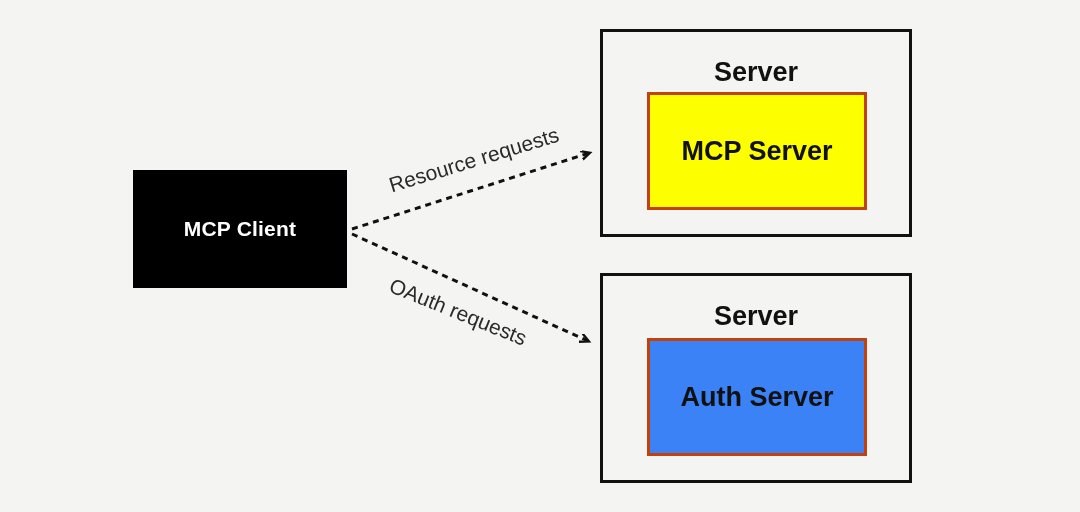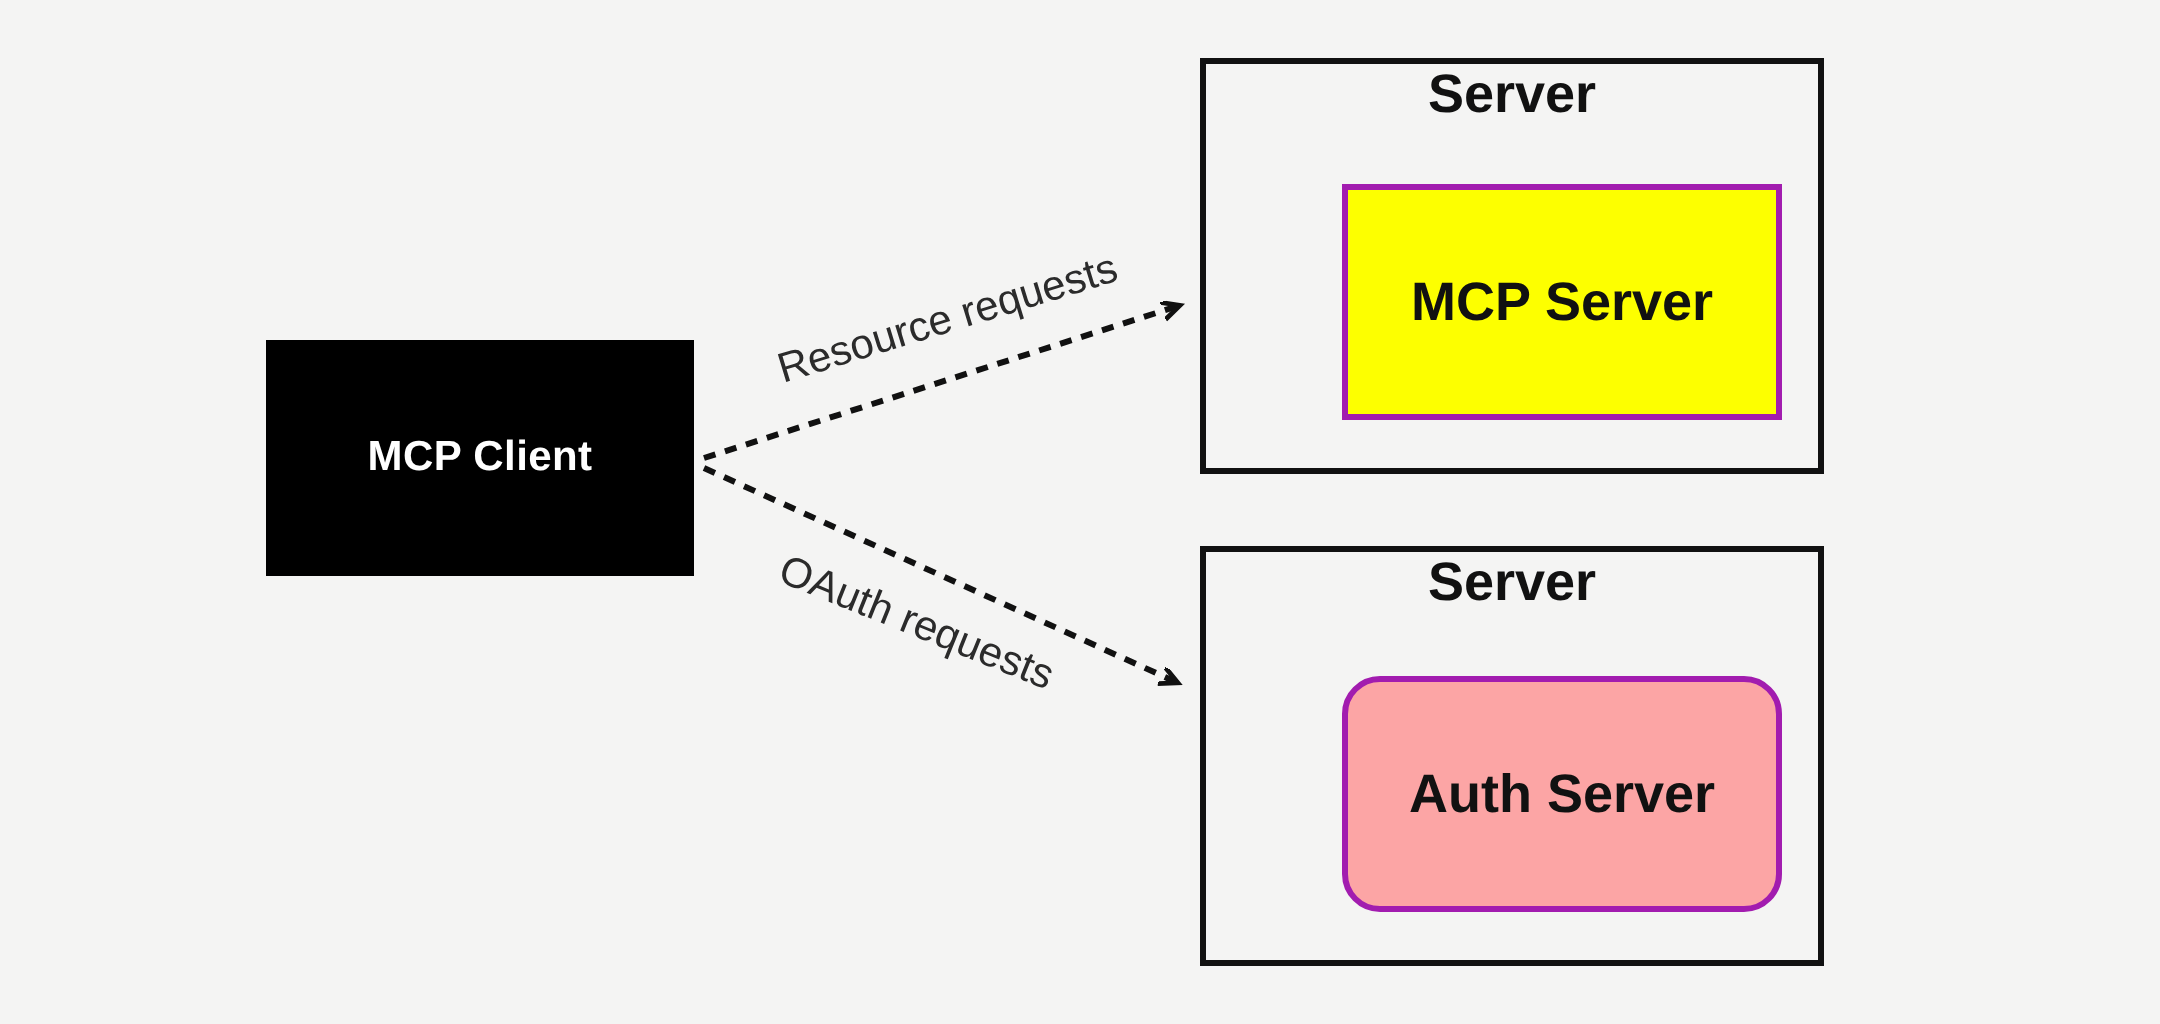--- a/index.html
+++ b/index.html
@@ -25,32 +25,32 @@
 
   
   .server-box {
     position: absolute;
     width: 312px;
     border: 3px solid #111111;
   }
   .server-box.top    { left: 600px; top: 29px;  height: 208px; }
   .server-box.bottom { left: 600px; top: 273px; height: 210px; }
   .server-title {
-    margin-top: 0;
+    margin-top: 25px;
     text-align: center;
     font-size: 27px; font-weight: 700; color: #111111;
   }
 
   
   .inner-box {
     position: absolute;
     left: 44px;
     width: 220px; height: 118px;
-    border: 3px solid #a21caf;
-    display: flex; align-items: center; justify-content: center; margin-left: 24px;
+    border: 3px solid #c2410c;
+    display: flex; align-items: center; justify-content: center;
   }
   .server-box.top .inner-box    { top: 60px; }
   .server-box.bottom .inner-box { top: 62px; }
   .inner-box .label {
     font-size: 27px; font-weight: 700; color: #111111;
   }
 
   
   svg.arrows {
     position: absolute; left: 0; top: 0;
@@ -98,18 +98,18 @@
 
   <div class="server-box top">
     <div class="server-title">Server</div>
     <div class="inner-box" style="background-color: rgb(253, 255, 0);">
       <span class="label">MCP Server</span>
     </div>
   </div>
 
   <div class="server-box bottom">
     <div class="server-title">Server</div>
-    <div class="inner-box" style="background-color: #fca5a5; border-radius: 19px;">
+    <div class="inner-box" style="background-color: #3b82f6;">
       <span class="label">Auth Server</span>
     </div>
   </div>
 
 </div>
 
 </body></html>

